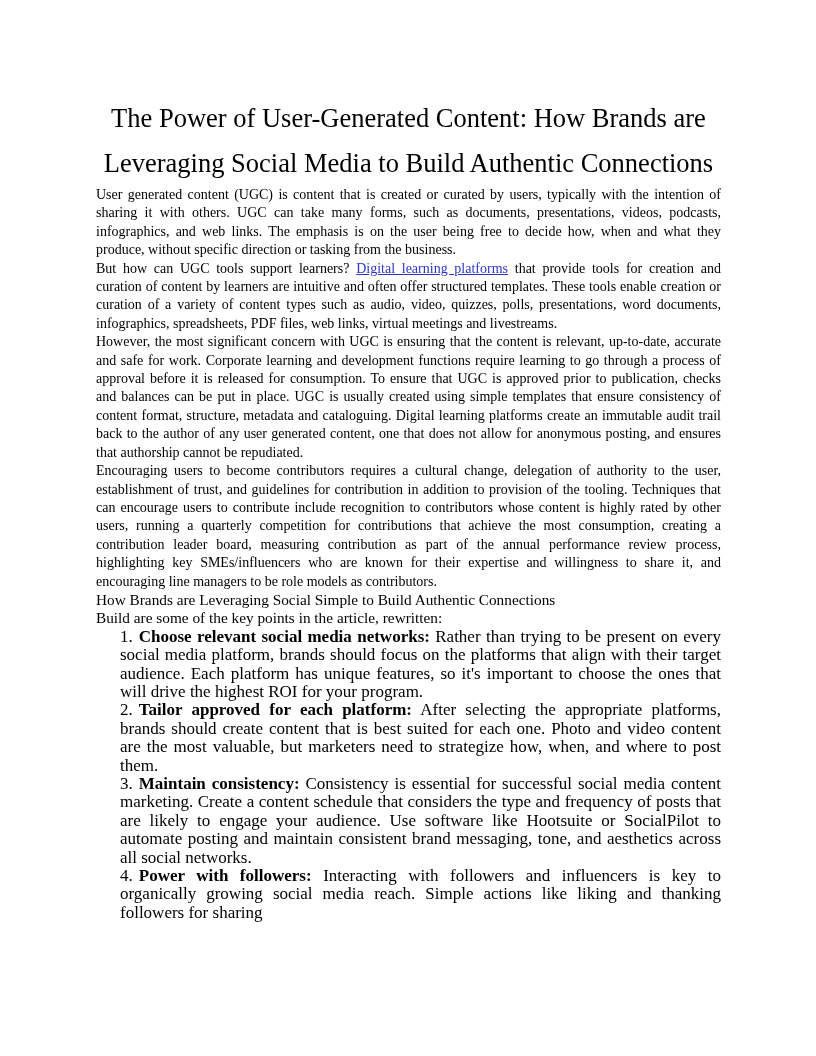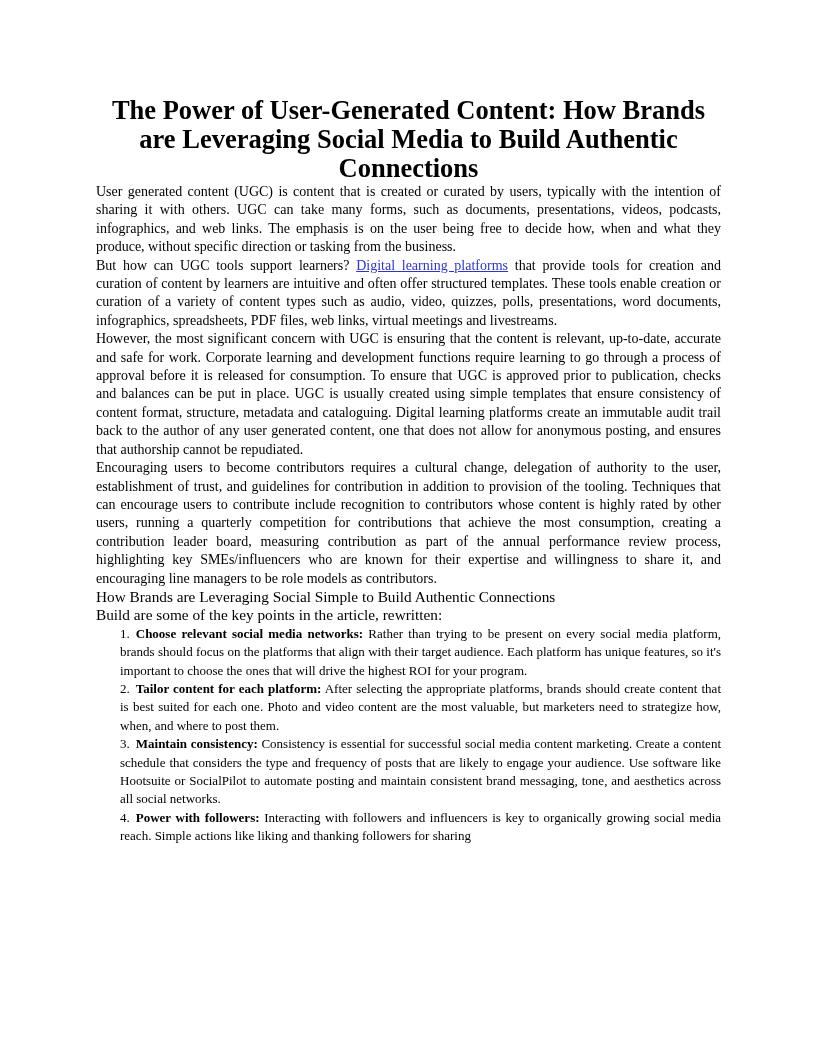--- a/index.html
+++ b/index.html
@@ -11,23 +11,23 @@
       font-family: "Liberation Serif", "DejaVu Serif", serif;
       color: #000000;
     }
     .page {
       position: absolute;
       left: 96px;
       top: 96px;
       width: 625px;
     }
     .title {
-      font-weight: bold;
+      font-weight: normal;
       font-size: 26.5px;
-      line-height: 29px;
+      line-height: 45px;
       text-align: center;
       margin: 0;
       padding: 0;
     }
     .para {
       font-size: 14px;
       line-height: 18.4px;
       text-align: justify;
       margin: 0;
     }
@@ -39,21 +39,21 @@
     a.link {
       color: #1a0dab;
       color: #2b35c9;
     }
     ol.points {
       list-style: none;
       margin: 0;
       padding: 0 0 0 24px;
     }
     ol.points li {
-      font-size: 13px;
+      font-size: 17px;
       line-height: 18.4px;
       text-align: justify;
       margin: 0;
     }
     .num { margin-right: 6px; }
     .lead { font-weight: bold; }
   </style>
 </head>
 <body>
 
@@ -67,17 +67,17 @@
   <p class="para">However, the most significant concern with UGC is ensuring that the content is relevant, up-to-date, accurate and safe for work. Corporate learning and development functions require learning to go through a process of approval before it is released for consumption. To ensure that UGC is approved prior to publication, checks and balances can be put in place. UGC is usually created using simple templates that ensure consistency of content format, structure, metadata and cataloguing. Digital learning platforms create an immutable audit trail back to the author of any user generated content, one that does not allow for anonymous posting, and ensures that authorship cannot be repudiated.</p>
 
   <p class="para">Encouraging users to become contributors requires a cultural change, delegation of authority to the user, establishment of trust, and guidelines for contribution in addition to provision of the tooling. Techniques that can encourage users to contribute include recognition to contributors whose content is highly rated by other users, running a quarterly competition for contributions that achieve the most consumption, creating a contribution leader board, measuring contribution as part of the annual performance review process, highlighting key SMEs/influencers who are known for their expertise and willingness to share it, and encouraging line managers to be role models as contributors.</p>
 
   <p class="plain">How Brands are Leveraging Social Simple to Build Authentic Connections</p>
 
   <p class="plain">Build are some of the key points in the article, rewritten:</p>
 
   <ol class="points">
     <li><span class="num">1.</span><span class="lead">Choose relevant social media networks:</span><span> Rather than trying to be present on every social media platform, brands should focus on the platforms that align with their target audience. Each platform has unique features, so it's important to choose the ones that will drive the highest ROI for your program.</span></li>
-    <li><span class="num">2.</span><span class="lead">Tailor content for each platform:</span><span> After selecting the appropriate platforms, brands should create content that is best suited for each one. Photo and video content are the most valuable, but marketers need to strategize how, when, and where to post them.</span></li>
+    <li><span class="num">2.</span><span class="lead">Tailor approved for each platform:</span><span> After selecting the appropriate platforms, brands should create content that is best suited for each one. Photo and video content are the most valuable, but marketers need to strategize how, when, and where to post them.</span></li>
     <li><span class="num">3.</span><span class="lead">Maintain consistency:</span><span> Consistency is essential for successful social media content marketing. Create a content schedule that considers the type and frequency of posts that are likely to engage your audience. Use software like Hootsuite or SocialPilot to automate posting and maintain consistent brand messaging, tone, and aesthetics across all social networks.</span></li>
     <li><span class="num">4.</span><span class="lead">Power with followers:</span><span> Interacting with followers and influencers is key to organically growing social media reach. Simple actions like liking and thanking followers for sharing</span></li>
   </ol>
 </div>
 
 </body></html>

